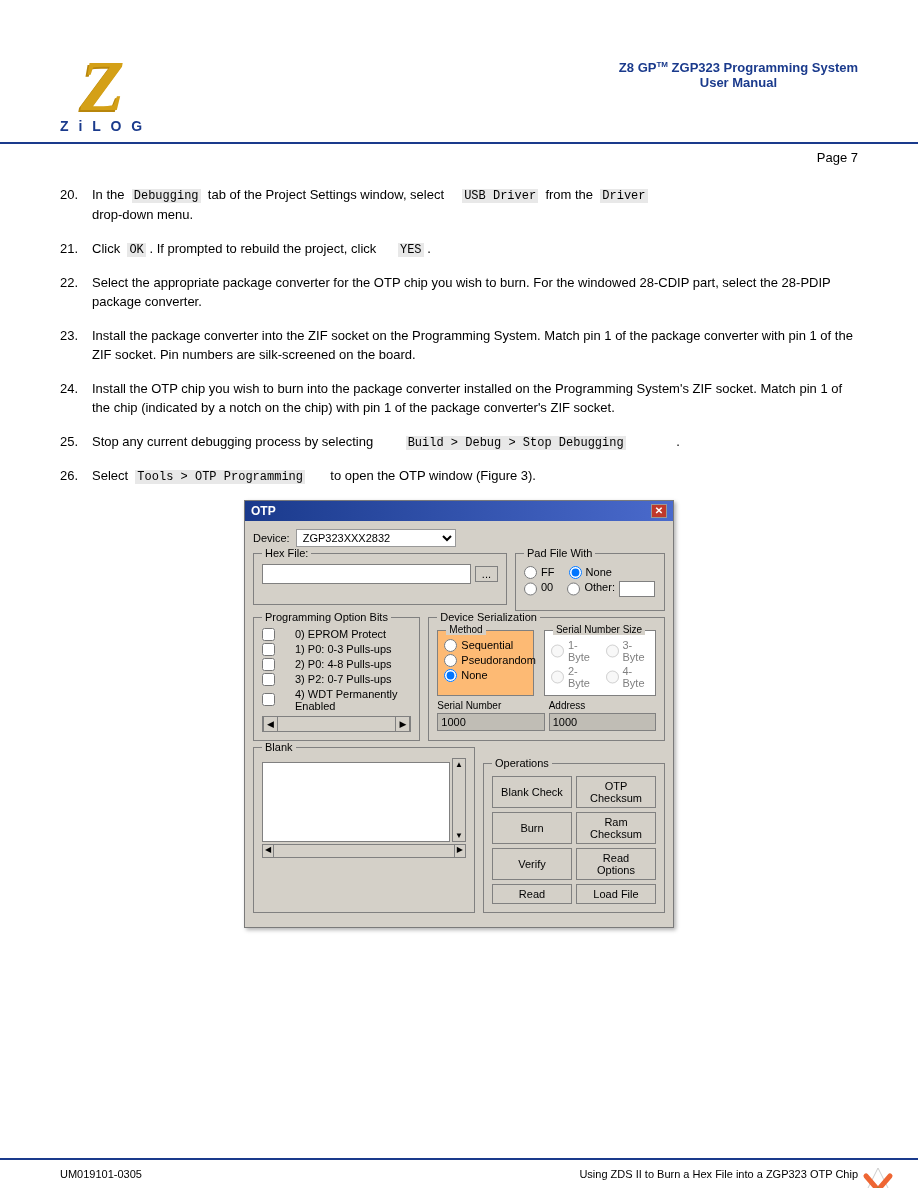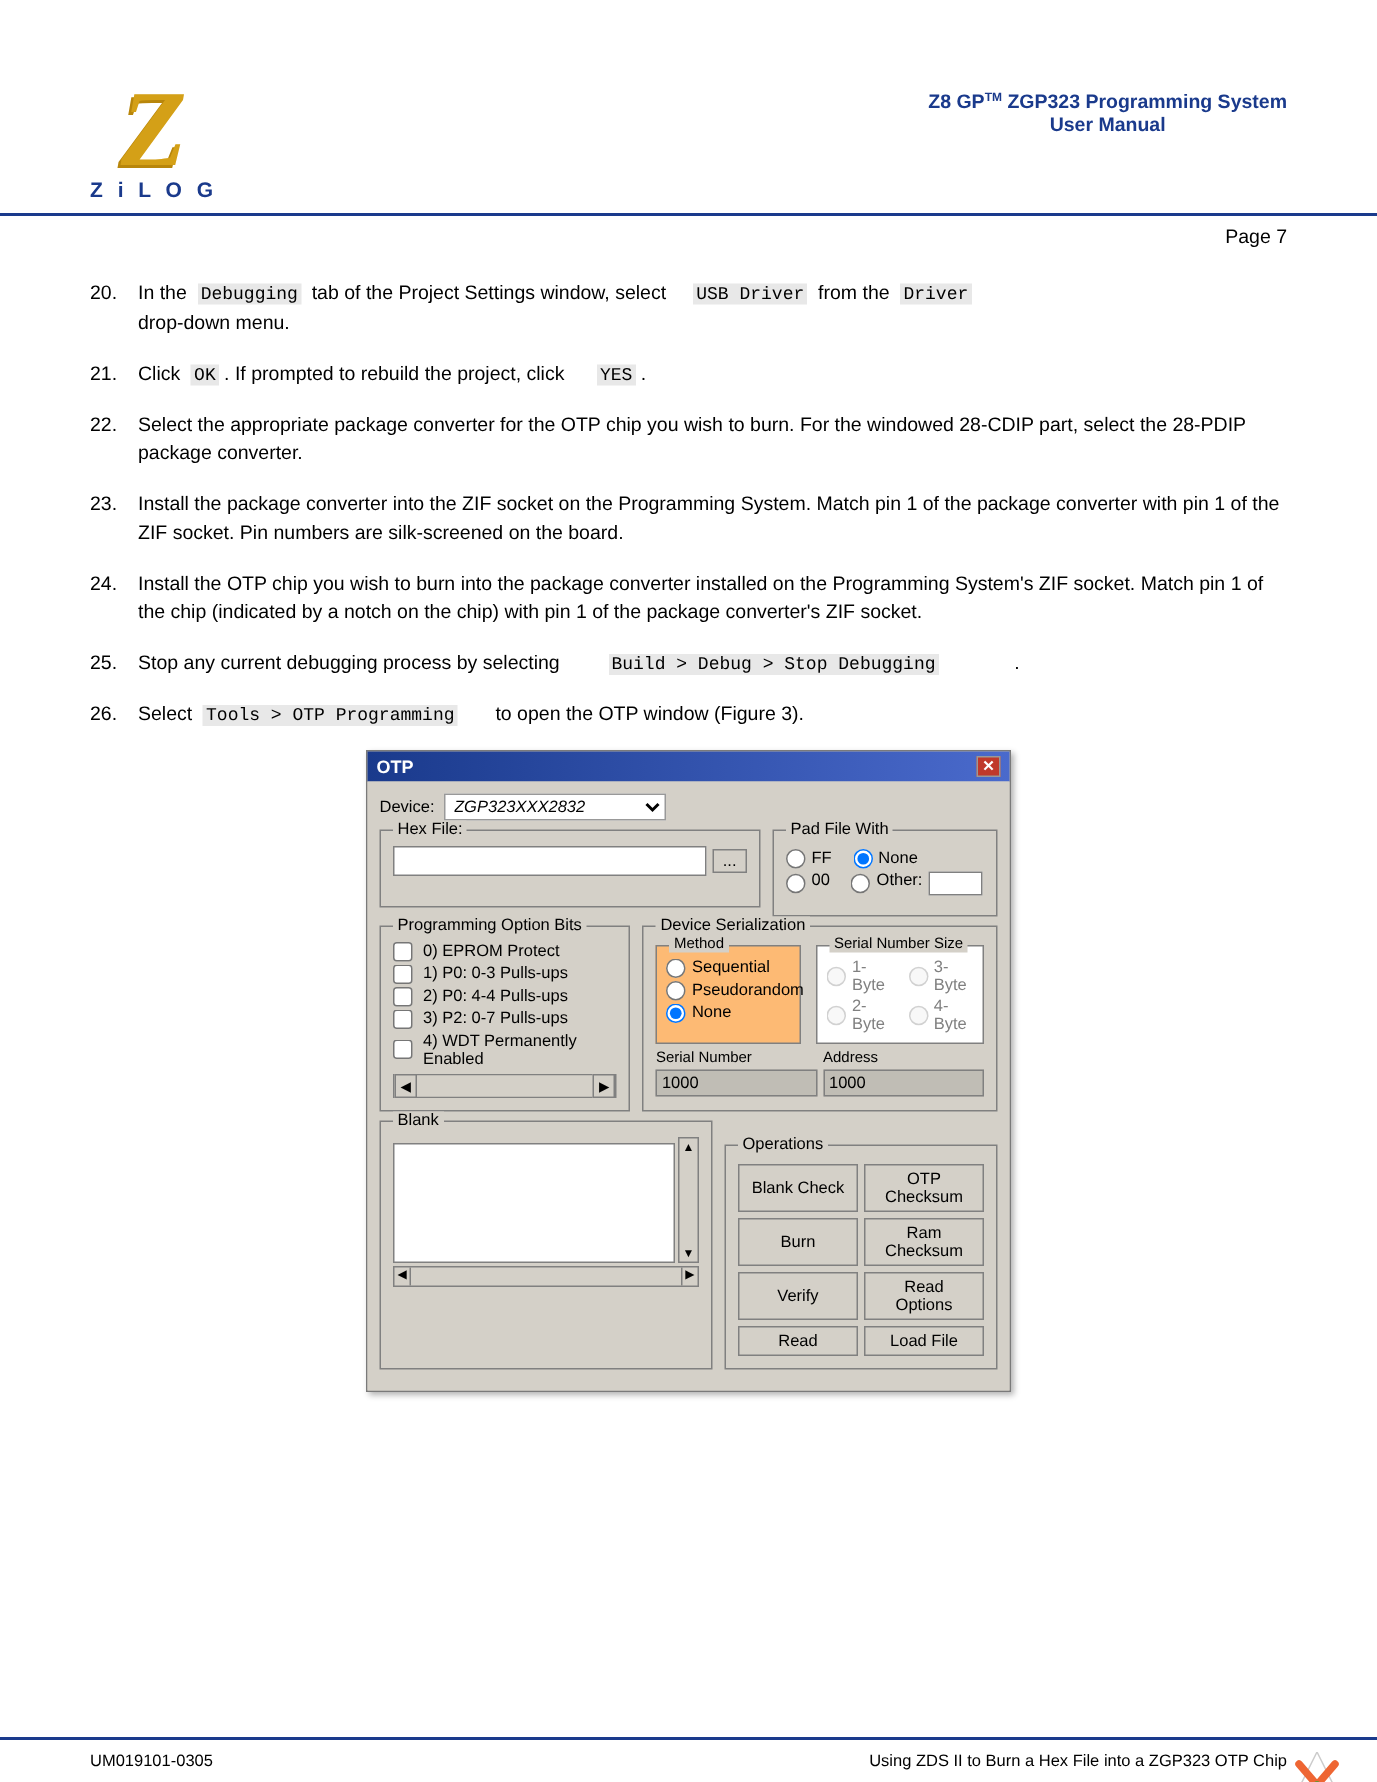--- a/index.html
+++ b/index.html
@@ -139,22 +139,21 @@
     .dialog-label {
       font-size: 11px;
       margin-right: 6px;
       white-space: nowrap;
     }
     .dialog-select {
       font-size: 11px;
       background: #fff;
       border: 1px solid #999;
       padding: 1px 2px;
-      width: 148px;
-      font-style: italic;
+      width: 160px;
     }
     .dialog-main-row {
       display: flex;
       gap: 8px;
       margin-bottom: 6px;
     }
     
     .group-box {
       border: 1px solid #808080;
       padding: 6px 8px 20px 8px;
@@ -218,21 +217,21 @@
     .prog-option-group {
       border: 1px solid #808080;
       padding: 6px 8px 8px 8px;
       position: relative;
       background: #d4d0c8;
       flex: 1;
     }
     .checkbox-row {
       display: flex;
       align-items: center;
-      gap: 7px;
+      gap: 20px;
       margin-top: 2px;
       font-size: 11px;
     }
     .checkbox-row input[type=checkbox] {
       margin: 0;
     }
     .prog-scrollbar {
       display: flex;
       align-items: center;
       margin-top: 4px;
@@ -524,21 +523,21 @@
                 <div class="checkbox-row">
                   <input type="checkbox" style="">
                   <span>0) EPROM Protect</span>
                 </div>
                 <div class="checkbox-row">
                   <input type="checkbox" style="">
                   <span>1) P0: 0-3 Pulls-ups</span>
                 </div>
                 <div class="checkbox-row">
                   <input type="checkbox" style="">
-                  <span>2) P0: 4-4 Pulls-ups</span>
+                  <span>2) P0: 4-8 Pulls-ups</span>
                 </div>
                 <div class="checkbox-row">
                   <input type="checkbox" style="">
                   <span>3) P2: 0-7 Pulls-ups</span>
                 </div>
                 <div class="checkbox-row">
                   <input type="checkbox" style="">
                   <span>4) WDT Permanently Enabled</span>
                 </div>
               </div>

